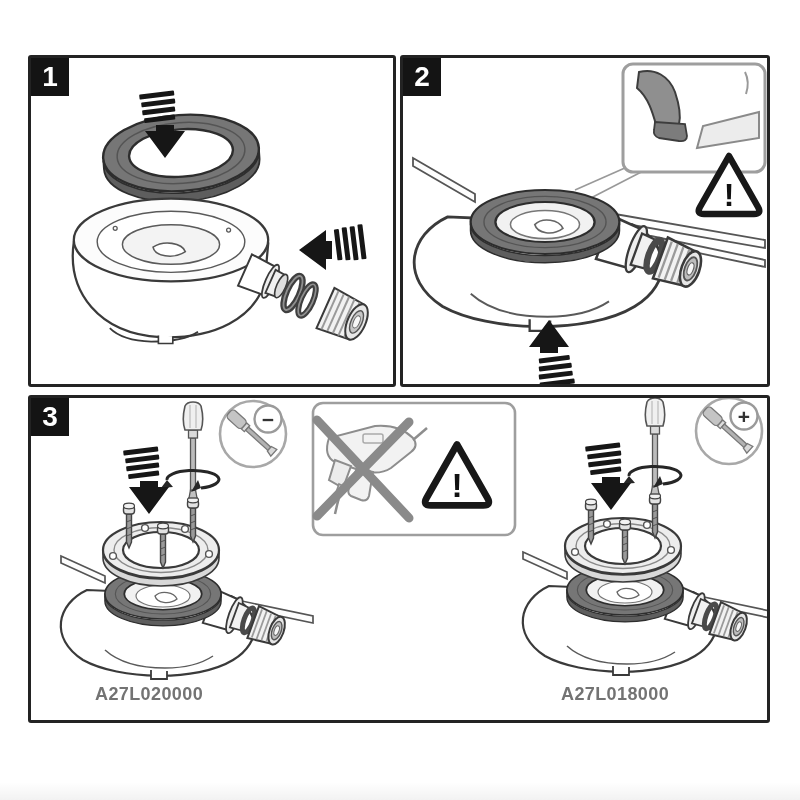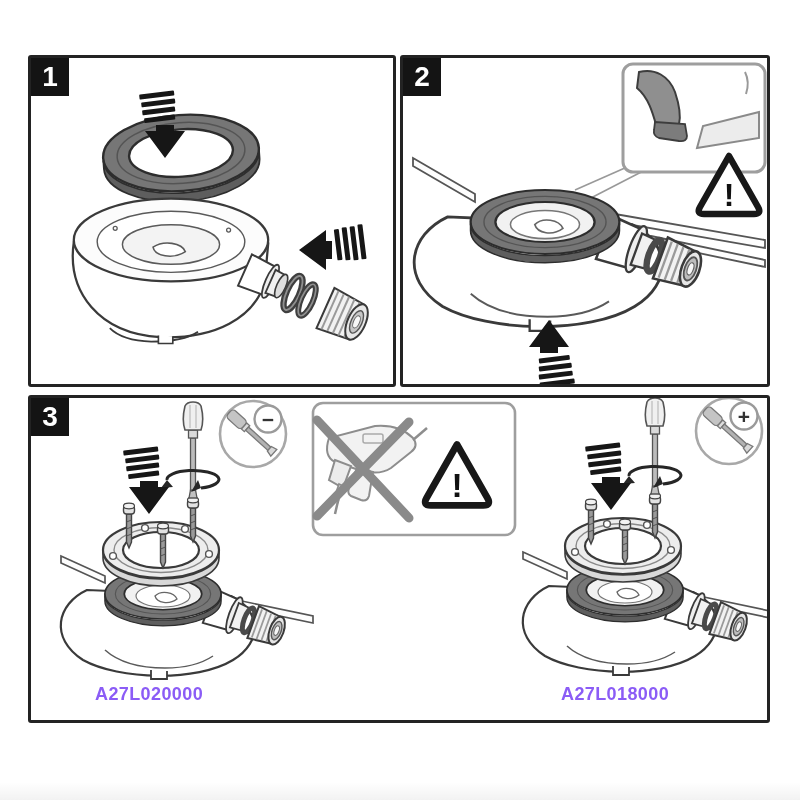--- a/index.html
+++ b/index.html
@@ -5,21 +5,21 @@
   html,body{margin:0;padding:0;background:#ffffff;}
   .stage{position:relative;width:800px;height:800px;background:#ffffff;overflow:hidden;
          font-family:"Liberation Sans","DejaVu Sans",sans-serif;}
   .panel{position:absolute;background:#ffffff;border:3px solid #232323;border-radius:3px;box-sizing:border-box;}
   #panel1{left:28px;top:55px;width:368px;height:332px;}
   #panel2{left:400px;top:55px;width:370px;height:332px;}
   #panel3{left:28px;top:395px;width:742px;height:328px;}
   .badge{position:absolute;left:0;top:0;width:38px;height:38px;background:#141414;color:#ffffff;
          font-size:28px;font-weight:700;display:flex;align-items:center;justify-content:center;z-index:5;}
   .fig{position:absolute;left:0;top:0;width:100%;height:100%;display:block;}
-  .pn{position:absolute;font-size:18px;font-weight:700;color:#8b5cf6;letter-spacing:.4px;z-index:4;}
+  .pn{position:absolute;font-size:18px;font-weight:700;color:#737373;letter-spacing:.4px;z-index:4;}
   #pn-left{left:64px;top:286px;}
   #pn-right{left:530px;top:286px;}
   .fade{position:absolute;left:0;bottom:0;width:800px;height:18px;
         background:linear-gradient(rgba(0,0,0,0),rgba(0,0,0,0.05));}
 </style>
 </head>
 <body>
 
 <div class="stage">
 

